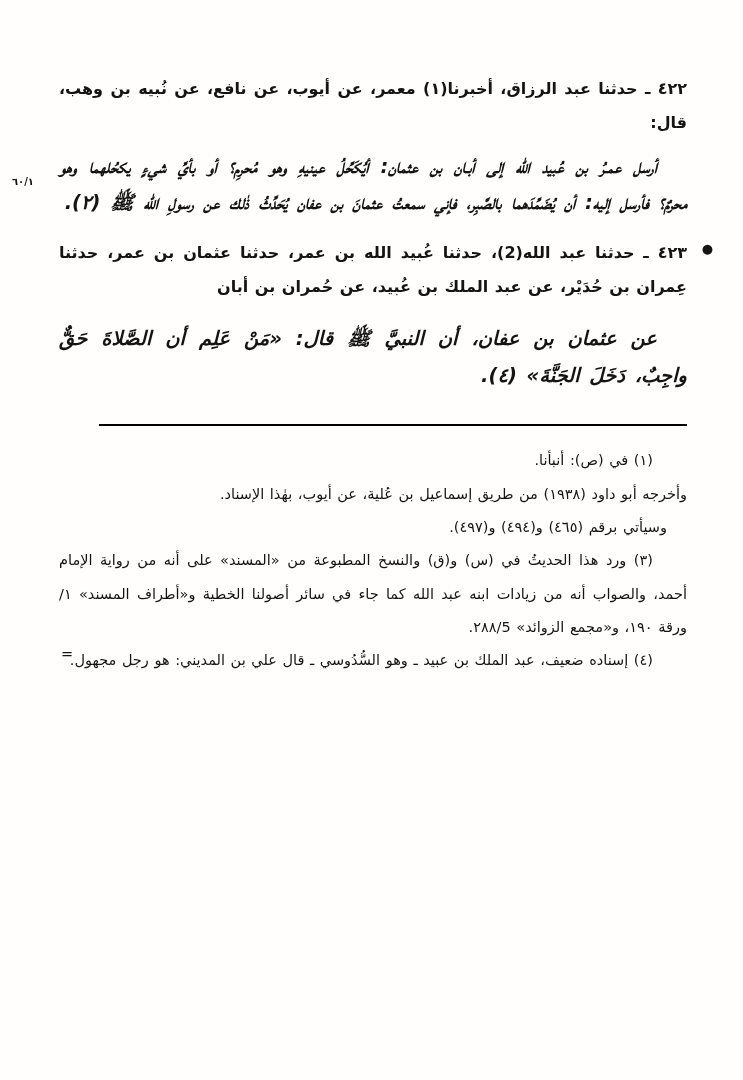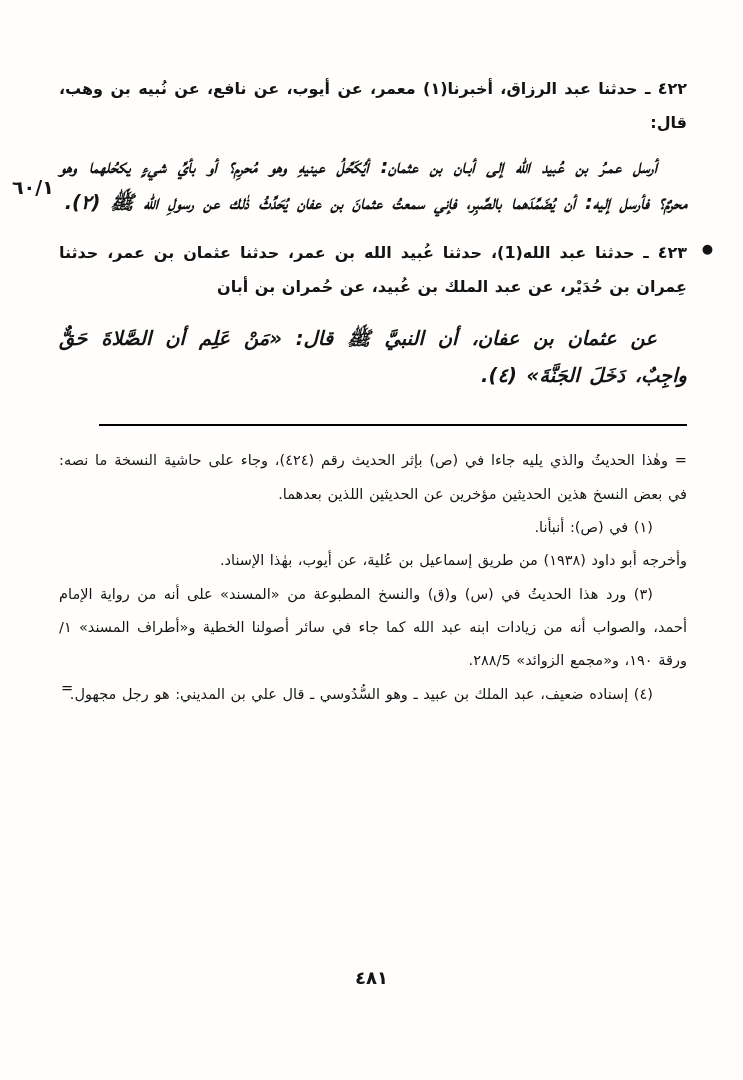--- a/index.html
+++ b/index.html
@@ -53,21 +53,21 @@
     position: absolute;
     right: -26px;
     top: 6px;
     font-size: 13px;
     line-height: 1;
   }
   .marginal-ref {
     position: absolute;
     left: 12px;
     top: 176px;
-    font-size: 19px;
+    font-size: 10px;
     font-weight: bold;
     direction: rtl;
   }
   .fn-rule {
     border: none;
     border-top: 2px solid #000;
     width: 588px;
     margin: 30px 0 18px auto; 
   }
   .footnotes {
@@ -103,33 +103,32 @@
 
   <div class="marginal-ref">٦٠/١</div>
 
   <div class="text-block">
 
     <p class="isnad">٤٢٢ ـ حدثنا عبد الرزاق، أخبرنا(١) معمر، عن أيوب، عن نافع، عن نُبيه بن وهب، قال:</p>
 
     <p class="matn">أرسل عمـرُ بن عُبيد الله إلى أبـان بن عثمان: أيُكَحِّلُ عينيهِ وهو مُحرِم؟ أو بأيِّ شيءٍ يكحُلهما وهو محرمٌ؟ فأرسل إليه: أن يُضَمِّدَهما بالصَّبِر، فإني سمعتُ عثمانَ بن عفان يُحَدِّثُ ذٰلك عن رسولِ الله ﷺ (٢).</p>
 
     <p class="isnad isnad-423">
-      <span class="bullet">●</span><span>٤٢٣ ـ حدثنا عبد الله(1)، حدثنا عُبيد الله بن عمر، حدثنا عثمان بن عمر، حدثنا عِمران بن حُدَيْر، عن عبد الملك بن عُبيد، عن حُمران بن أبان</span>
+      <span class="bullet">●</span><span>٤٢٣ ـ حدثنا عبد الله(2)، حدثنا عُبيد الله بن عمر، حدثنا عثمان بن عمر، حدثنا عِمران بن حُدَيْر، عن عبد الملك بن عُبيد، عن حُمران بن أبان</span>
     </p>
 
     <p class="matn matn-2">عن عثمان بن عفان، أن النبيَّ ﷺ قال: «مَنْ عَلِم أن الصَّلاةَ حَقٌّ واجِبٌ، دَخَلَ الجَنَّةَ» (٤).</p>
 
     <hr class="fn-rule">
 
     <div class="footnotes">
-      <p>=  وهٰذا الحديثُ والذي يليه جاءا في (ص) بإثر الحديث رقم (٤٢٤)، وجاء على حاشية النسخة ما نصه: في بعض النسخ هذين الحديثين مؤخرين عن الحديثين اللذين بعدهما.</p>
       <p class="fn-indent">(١) في (ص): أنبأنا.</p>
       <p>وأخرجه أبو داود (١٩٣٨) من طريق إسماعيل بن عُلية، عن أيوب، بهٰذا الإسناد.</p>
+      <p class="fn-small-indent">وسيأتي برقم (٤٦٥) و(٤٩٤) و(٤٩٧).</p>
       <p class="fn-indent">(٣) ورد هذا الحديثُ في (س) و(ق) والنسخ المطبوعة من «المسند» على أنه من رواية الإمام أحمد، والصواب أنه من زيادات ابنه عبد الله كما جاء في سائر أصولنا الخطية و«أطراف المسند» ١/ورقة ١٩٠، و«مجمع الزوائد» ٢٨٨/5.</p>
       <p class="fn-indent">(٤) إسناده ضعيف، عبد الملك بن عبيد ـ وهو السُّدُوسي ـ قال علي بن المديني: هو رجل مجهول.</p>
       <span class="fn-continuation">=</span>
     </div>
 
   </div>
 
-  <div class="page-number">٤٨١</div>
 
 </div>
 
 </body></html>

